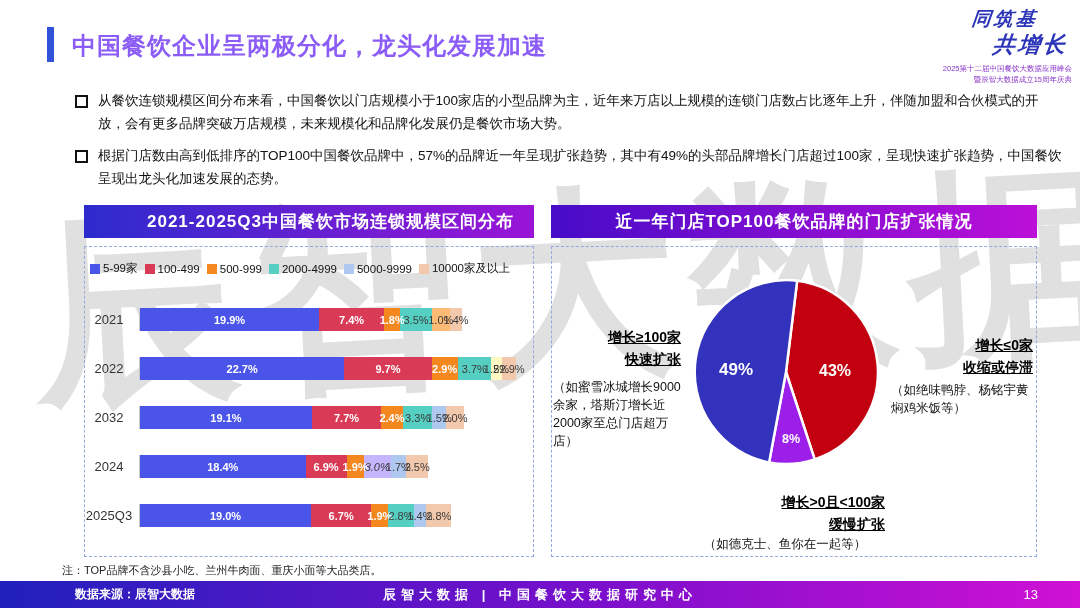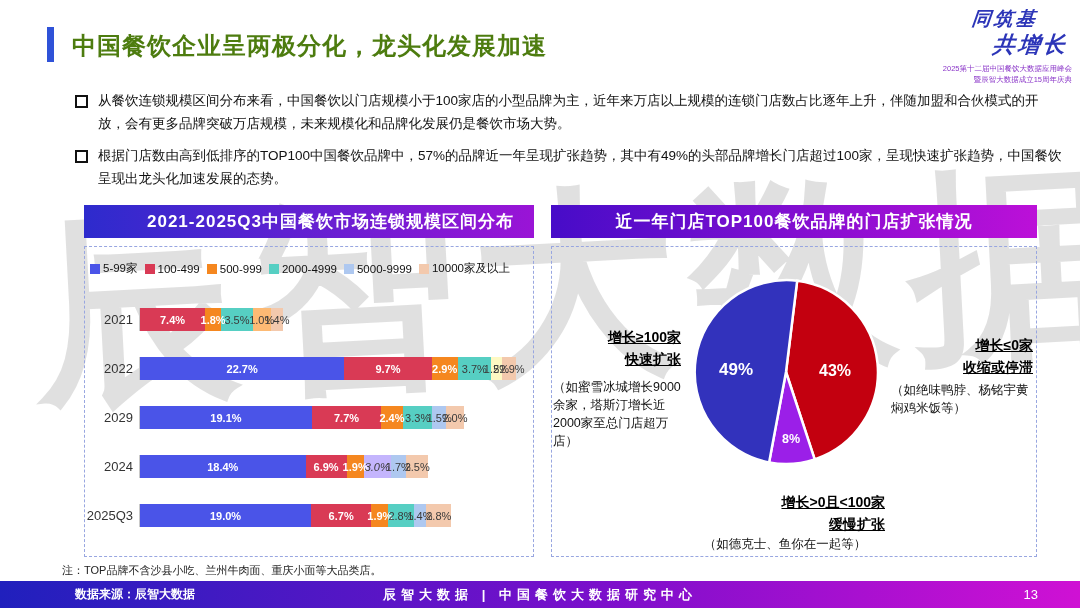--- a/index.html
+++ b/index.html
@@ -10,21 +10,21 @@
     color:#1a1a1a;
   }
   
   .watermark{
     position:absolute;left:34px;top:148px;width:1200px;
     font-size:205px;font-weight:bold;letter-spacing:14px;white-space:nowrap;
     color:rgba(125,125,125,0.24);transform:rotate(-3deg);z-index:1;pointer-events:none;
   }
   
   .title-accent{position:absolute;left:47px;top:27px;width:7px;height:35px;background:#2f52d8;z-index:3;}
-  .page-title{position:absolute;left:72px;top:30px;font-size:24px;font-weight:bold;color:#4d7c0f;z-index:3;letter-spacing:1px;}
+  .page-title{position:absolute;left:72px;top:30px;font-size:24px;font-weight:bold;color:#8b5cf6;z-index:3;letter-spacing:1px;}
   .logo{position:absolute;right:8px;top:6px;width:150px;text-align:right;z-index:3;color:#2c35b8;font-weight:bold;font-style:italic;}
   .logo .l1{font-size:19px;letter-spacing:3px;padding-right:34px;transform:skewX(-6deg);}
   .logo .l2{font-size:22px;letter-spacing:3px;padding-right:4px;transform:skewX(-6deg);margin-top:-2px;}
   .logo-sub{margin-top:4px;font-style:normal;font-weight:normal;color:#8a35c8;font-size:7.5px;line-height:1.4;}
   
   .bullets{position:absolute;left:75px;top:90px;width:990px;z-index:3;}
   .bullet{display:flex;gap:10px;margin-bottom:9px;}
   .bullet .marker{flex:0 0 auto;width:9px;height:9px;border:2px solid #111;margin-top:5px;background:#fff;}
   .bullet .btext{font-size:13.5px;line-height:1.7;color:#111;}
   
@@ -35,21 +35,21 @@
   .rp-header{background:linear-gradient(90deg,#470cc8,#bc10d8);}
   .panel-body{border:1px dashed #98a6e0;margin-top:8px;height:311px;box-sizing:border-box;position:relative;}
   #left-panel{left:84px;width:450px;}
   #right-panel{left:551px;width:486px;}
   
   .legend{display:flex;align-items:center;gap:7px;padding:14px 0 0 5px;flex-wrap:nowrap;}
   .legend-item{display:flex;align-items:center;gap:3px;font-size:11.5px;color:#111;white-space:nowrap;}
   .legend-swatch{width:10px;height:10px;display:inline-block;}
   .rows{margin-top:32px;}
   .brow{display:flex;align-items:center;height:23px;margin-bottom:26px;}
-  .brow .ylab{flex:0 0 48px;text-align:right;padding-right:6px;font-size:13px;color:#333;}
+  .brow .ylab{flex:0 0 48px;text-align:center;padding-right:6px;font-size:13px;color:#333;}
   .brow .track{position:relative;height:23px;border-left:1px solid #c9c9c9;display:flex;}
   .seg{position:relative;height:23px;flex:0 0 auto;}
   .seg-label{position:absolute;left:50%;top:50%;transform:translate(-50%,-50%);
     font-size:11px;font-weight:bold;white-space:nowrap;z-index:2;}
   .seg-label.light{color:#fff;}
   .seg-label.dark{color:#3a3a3a;font-weight:normal;}
   .chart-note{position:absolute;left:62px;top:563px;font-size:11px;color:#222;z-index:3;}
   
   .pie-wrap{position:absolute;left:140px;top:72px;width:190px;height:190px;}
   .callout{position:absolute;text-align:right;z-index:3;}
@@ -117,20 +117,23 @@
         </span>
         <span class="legend-item">
           <span class="legend-swatch" style="background: rgb(243, 201, 173);"></span>
           <span>10000家及以上</span>
         </span>
       </div>
     <div class="rows" id="bar-rows">
         <div class="brow">
           <span class="ylab">2021</span>
           <div class="track">
+            <div class="seg" style="width: 179.1px; background: rgb(74, 84, 232);">
+              <span class="seg-label light">19.9%</span>
+            </div>
             <div class="seg" style="width: 65px; background: rgb(217, 58, 85);">
               <span class="seg-label light">7.4%</span>
             </div>
             <div class="seg" style="width: 16.2px; background: rgb(245, 135, 31);">
               <span class="seg-label light">1.8%</span>
             </div>
             <div class="seg" style="width: 31.5px; background: rgb(86, 207, 195);">
               <span class="seg-label dark">3.5%</span>
             </div>
             <div class="seg" style="width: 18px; background: #fdba74;">
@@ -158,21 +161,21 @@
             </div>
             <div class="seg" style="width: 10.8px; background: #fef9c3;">
               <span class="seg-label dark">1.2%</span>
             </div>
             <div class="seg" style="width: 14.4px; background: rgb(243, 201, 173);">
               <span class="seg-label dark">52.9%</span>
             </div>
           </div>
         </div>
         <div class="brow">
-          <span class="ylab">2029</span>
+          <span class="ylab">2032</span>
           <div class="track">
             <div class="seg" style="width: 171.9px; background: rgb(74, 84, 232);">
               <span class="seg-label light">19.1%</span>
             </div>
             <div class="seg" style="width: 69.3px; background: rgb(217, 58, 85);">
               <span class="seg-label light">7.7%</span>
             </div>
             <div class="seg" style="width: 21.6px; background: rgb(245, 135, 31);">
               <span class="seg-label light">2.4%</span>
             </div>

